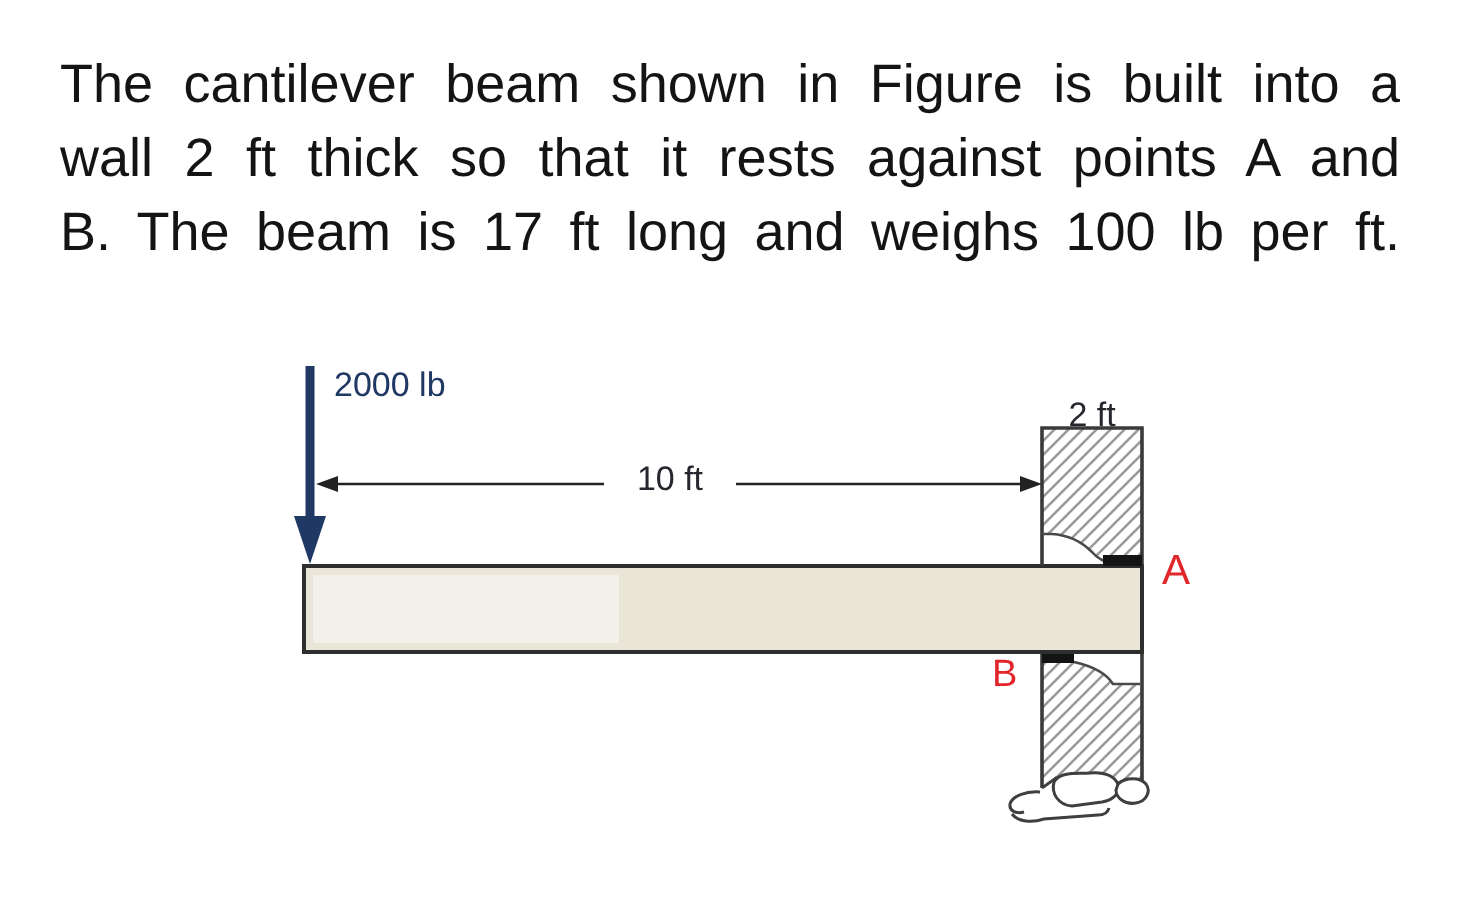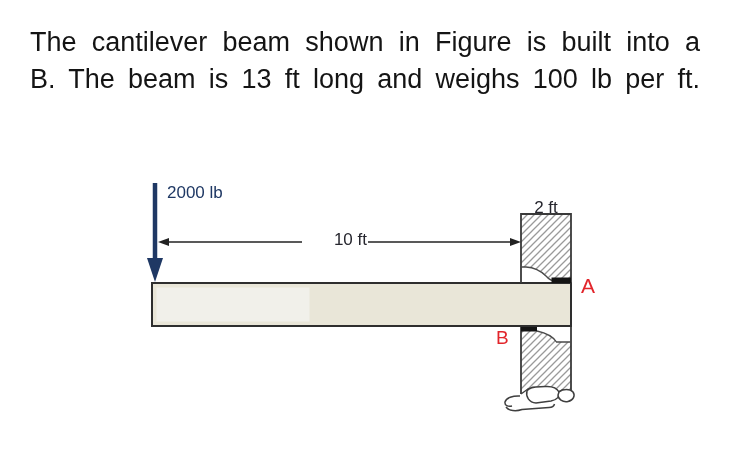--- a/index.html
+++ b/index.html
@@ -26,33 +26,34 @@
   
   #diagram-svg { position:absolute; left:0; top:0; }
   .dlabel {
     position:absolute;
     font-weight:normal;
     font-size:17px;
     white-space:nowrap;
   }
   #force-label   { left:167px; top:183px; color:var(--force-blue,#1f3864); }
   #wall-thickness-label { left:521px; top:198px; width:50px; text-align:center; color:#26262e; }
-  #span-dimension-label { left:303px; top:230px; width:64px; text-align:right; color:#26262e; }
+  #span-dimension-label { left:303px; top:230px; width:64px; text-align:center; color:#26262e; }
   #distributed-load-label { left:160px; top:291px; width:419px; text-align:center; color:#55514a; }
   #point-a-label { left:581px; top:274px; color:var(--point-red,#e2252b); font-size:21px; }
   #point-b-label { left:496px; top:327px; color:var(--point-red,#e2252b); font-size:19px; }
 </style>
 </head>
 <body>
 
 <div id="slide">
 
   <div id="problem">
     <div class="problem-line">The cantilever beam shown in Figure is built into a</div>
-    <div class="problem-line">B. The beam is 13 ft long and weighs 100 lb per ft.</div>
+    <div class="problem-line">wall 2 ft thick so that it rests against points A and</div>
+    <div class="problem-line">B. The beam is 17 ft long and weighs 100 lb per ft.</div>
   </div>
 
   <svg id="diagram-svg" width="735" height="454" viewBox="0 0 735 454">
     <defs>
       <pattern id="hatch" width="7" height="7" patternUnits="userSpaceOnUse">
         <path d="M-1,1 l2,-2 M0,7 l7,-7 M6,8 l2,-2" stroke="#9a9a9a" stroke-width="1.3" fill="none"></path>
       </pattern>
     </defs>
 
     <rect x="152" y="283" width="419" height="43" fill="#e9e6d8" stroke="#2e2e2e" stroke-width="2"></rect>

